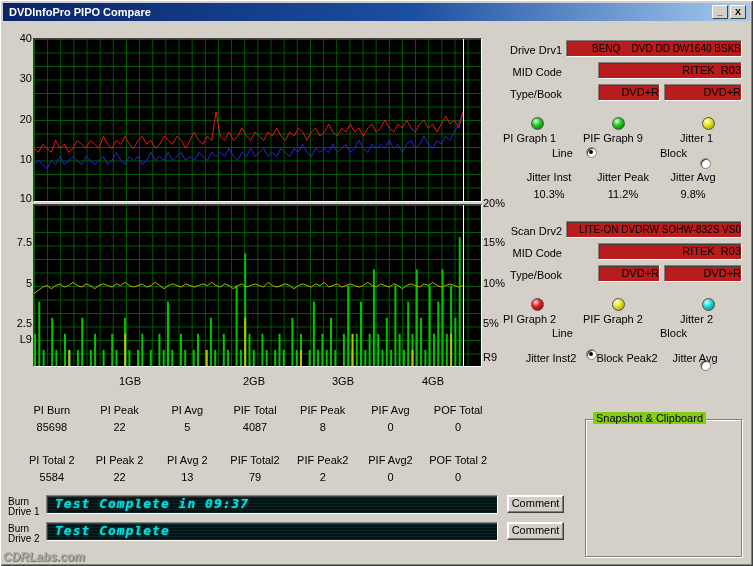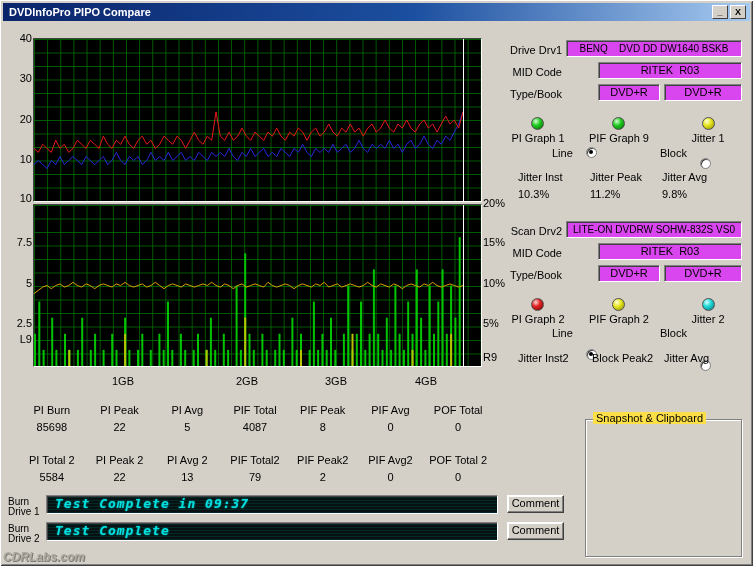--- a/index.html
+++ b/index.html
@@ -20,52 +20,52 @@
   
   .chart{background:#000;border:1px solid;border-color:#404040 #ffffff #ffffff #404040;box-sizing:content-box}
   .grid{position:absolute;left:0;top:0;right:0;bottom:0;
     background-image:linear-gradient(rgba(0,115,0,.8) 1px,transparent 1px),
                      linear-gradient(90deg,rgba(0,115,0,.8) 1px,transparent 1px);
     background-size:13.15px 13.5px}
   .cursor{position:absolute;top:0;bottom:0;width:1px;background:#fff;left:429px}
   svg.plot{position:absolute;left:0;top:0}
   .ylab{width:26px;text-align:right}
   .rlab{left:483px;width:30px;text-align:left}
-  .xlab{width:36px;text-align:left}
+  .xlab{width:36px;text-align:center}
   
   .statrow{left:18px;width:474px;display:flex}
   .statcell{flex:1;text-align:center;white-space:nowrap}
   
-  .inset{background:#d946ef;border:1px solid;border-color:#808080 #fff #fff #808080;
+  .inset{background:#b91c1c;border:1px solid;border-color:#808080 #fff #fff #808080;
     box-shadow:inset 1px 1px 0 #404040;box-sizing:border-box;
-    text-align:center;line-height:15px;white-space:pre;overflow:hidden}
+    text-align:right;line-height:15px;white-space:pre;overflow:hidden}
   .lcd{background:#061212;border:1px solid;border-color:#808080 #fff #fff #808080;
     box-shadow:inset 1px 1px 0 #404040;box-sizing:border-box;
     color:#00e0e0;font-family:"DejaVu Sans Mono",monospace;font-weight:bold;font-style:italic;
     font-size:13px;line-height:15px;letter-spacing:1px;padding-left:8px;white-space:pre;overflow:hidden;
     text-shadow:0 0 2px #008c8c;
     background-image:repeating-linear-gradient(0deg,rgba(0,70,70,.4) 0 1px,transparent 1px 3px)}
   .btn{background:#d4d0c8;border:1px solid;border-color:#fff #404040 #404040 #fff;
     box-shadow:inset -1px -1px 0 #808080,inset 1px 1px 0 #ffffff;box-sizing:border-box;
     text-align:center;line-height:15px;cursor:default}
   
   .led{width:13px;height:13px;border-radius:50%;border:1px solid #505050;box-sizing:border-box}
   .led.green{background:radial-gradient(circle at 35% 30%,#d8ffd8 0%,#22cc22 40%,#006600 100%)}
   .led.yellow{background:radial-gradient(circle at 35% 30%,#ffffd8 0%,#e6e622 40%,#8c8c00 100%)}
   .led.red{background:radial-gradient(circle at 35% 30%,#ffd8d8 0%,#e02222 40%,#770000 100%)}
   .led.cyan{background:radial-gradient(circle at 35% 30%,#d8ffff 0%,#22d8d8 40%,#007777 100%)}
-  .ledlab{text-align:center;white-space:nowrap}
+  .ledlab{text-align:left;white-space:nowrap}
   .radio{width:11px;height:11px;border-radius:50%;background:#fff;
     border:1px solid #808080;box-shadow:inset 1px 1px 0 #404040;box-sizing:border-box;position:relative}
   .radio.sel::after{content:"";position:absolute;left:2px;top:2px;width:4px;height:4px;border-radius:50%;background:#000}
   .plab{width:64px;text-align:right;white-space:nowrap}
-  .jlab{text-align:left;white-space:nowrap}
+  .jlab{text-align:center;white-space:nowrap}
   
   .groupbox{border:1px solid #808080;box-shadow:inset 1px 1px 0 #fff,1px 1px 0 #fff;box-sizing:border-box}
-  .grouplab{background:#fde047;padding:0 3px;white-space:nowrap}
+  .grouplab{background:#84cc16;padding:0 3px;white-space:nowrap}
   .watermark{font-size:12px;font-weight:bold;font-style:italic;color:#aeaaa2;text-shadow:1px 1px 0 #7d7a74}
   .small{font-size:10px}
 </style>
 </head>
 <body>
 
 <div class="abs titlebar">
   <span>DVDInfoPro PIPO Compare</span>
   <div class="tb-btn" style="right:22px">_</div>
   <div class="tb-btn" style="right:4px">X</div>

